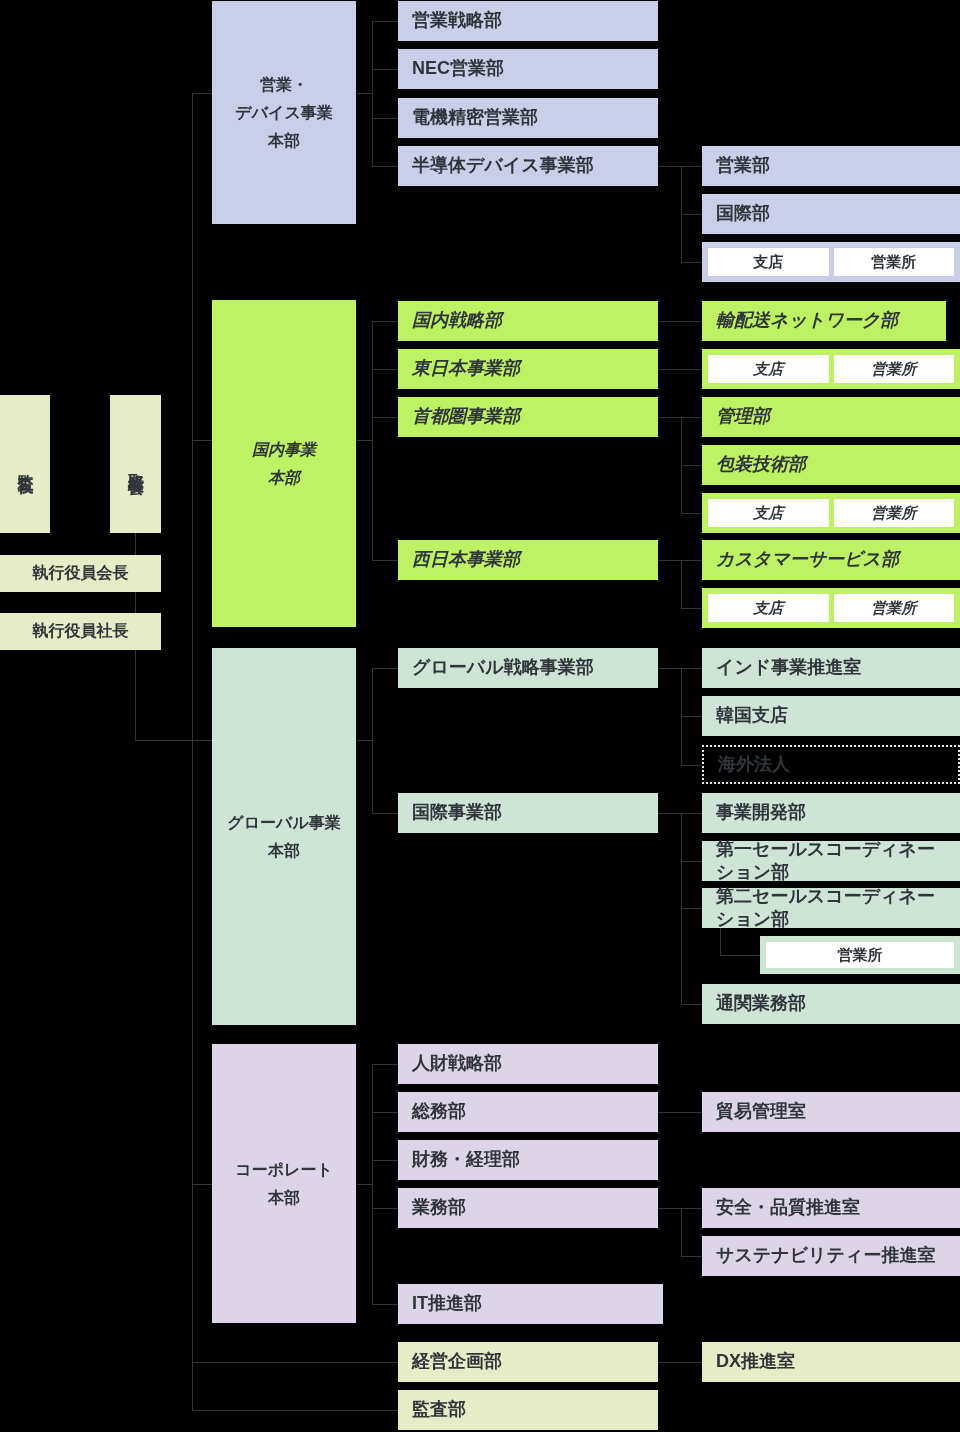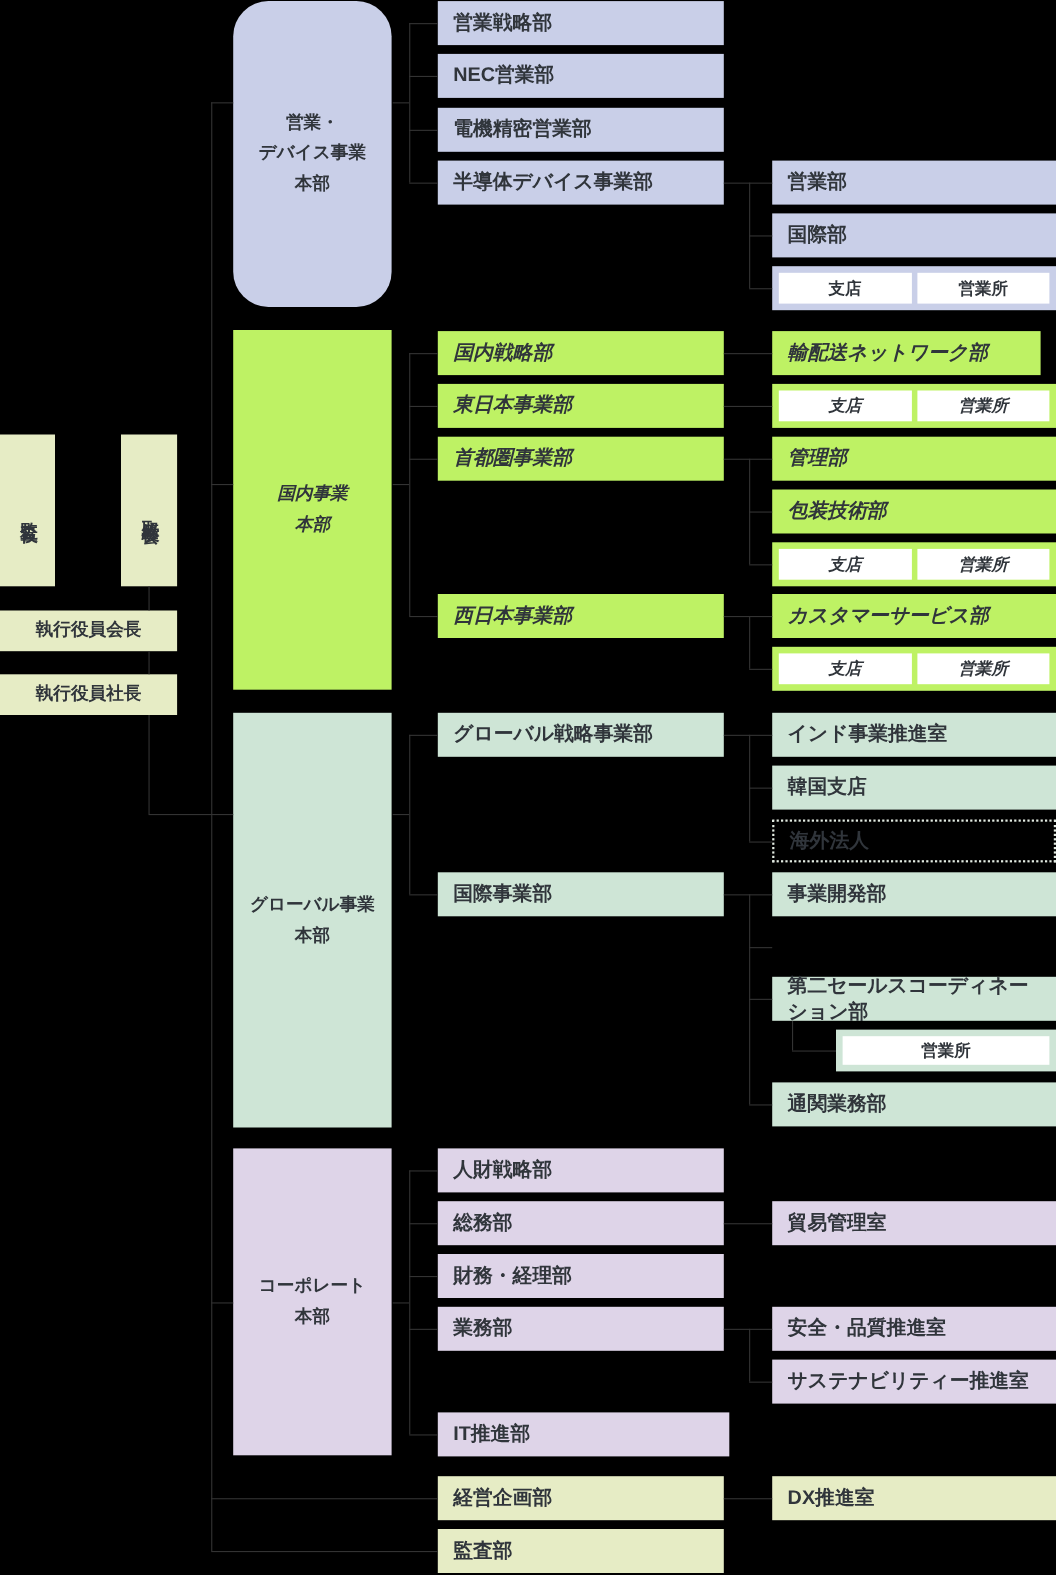--- a/index.html
+++ b/index.html
@@ -27,21 +27,21 @@
 </head>
 <body>
 
 <div id="stage">
 
   <div class="box c-yg vtext" style="left:0;top:395px;width:50px;height:138px;">監査役</div>
   <div class="box c-yg vtext" style="left:110px;top:395px;width:51px;height:138px;">取締役会</div>
   <div class="box c-yg ctr" style="left:0;top:555px;width:161px;height:37px;">執行役員会長</div>
   <div class="box c-yg ctr" style="left:0;top:613px;width:161px;height:37px;">執行役員社長</div>
 
-  <div class="box c-blue hq" style="left:212px;top:1px;width:144px;height:278px;border-radius:32px;">営業・
+  <div class="box c-blue hq" style="left:212px;top:1px;width:144px;height:223px;">営業・
 デバイス事業
 本部</div>
   <div class="box c-pink hq" style="left:212px;top:300px;width:144px;height:327px;">国内事業
 本部</div>
   <div class="box c-green hq" style="left:212px;top:648px;width:144px;height:377px;">グローバル事業
 本部</div>
   <div class="box c-purple hq" style="left:212px;top:1044px;width:144px;height:279px;">コーポレート
 本部</div>
 
   <div class="box c-blue" style="left:398px;top:1px;width:260px;height:40px;">営業戦略部</div>
@@ -75,20 +75,21 @@
     <div class="wbox">支店</div>
     <div class="wbox">営業所</div>
   </div>
 
   <div class="box c-green" style="left:398px;top:648px;width:260px;height:40px;">グローバル戦略事業部</div>
   <div class="box c-green" style="left:398px;top:793px;width:260px;height:40px;">国際事業部</div>
   <div class="box c-green" style="left:702px;top:648px;width:258px;height:40px;">インド事業推進室</div>
   <div class="box c-green" style="left:702px;top:696px;width:258px;height:40px;">韓国支店</div>
   <div class="box dotted" style="left:702px;top:745px;width:258px;height:39px;">海外法人</div>
   <div class="box c-green" style="left:702px;top:793px;width:258px;height:40px;">事業開発部</div>
+  <div class="box c-green" style="left:702px;top:841px;width:258px;height:40px;">第一セールスコーディネーション部</div>
   <div class="box c-green" style="left:702px;top:888px;width:258px;height:40px;">第二セールスコーディネーション部</div>
   <div class="row c-green" style="left:760px;top:936px;width:200px;height:38px;">
     <div class="wbox">営業所</div>
   </div>
   <div class="box c-green" style="left:702px;top:984px;width:258px;height:40px;">通関業務部</div>
 
   <div class="box c-purple" style="left:398px;top:1044px;width:260px;height:40px;">人財戦略部</div>
   <div class="box c-purple" style="left:398px;top:1092px;width:260px;height:40px;">総務部</div>
   <div class="box c-purple" style="left:398px;top:1140px;width:260px;height:40px;">財務・経理部</div>
   <div class="box c-purple" style="left:398px;top:1188px;width:260px;height:40px;">業務部</div>

